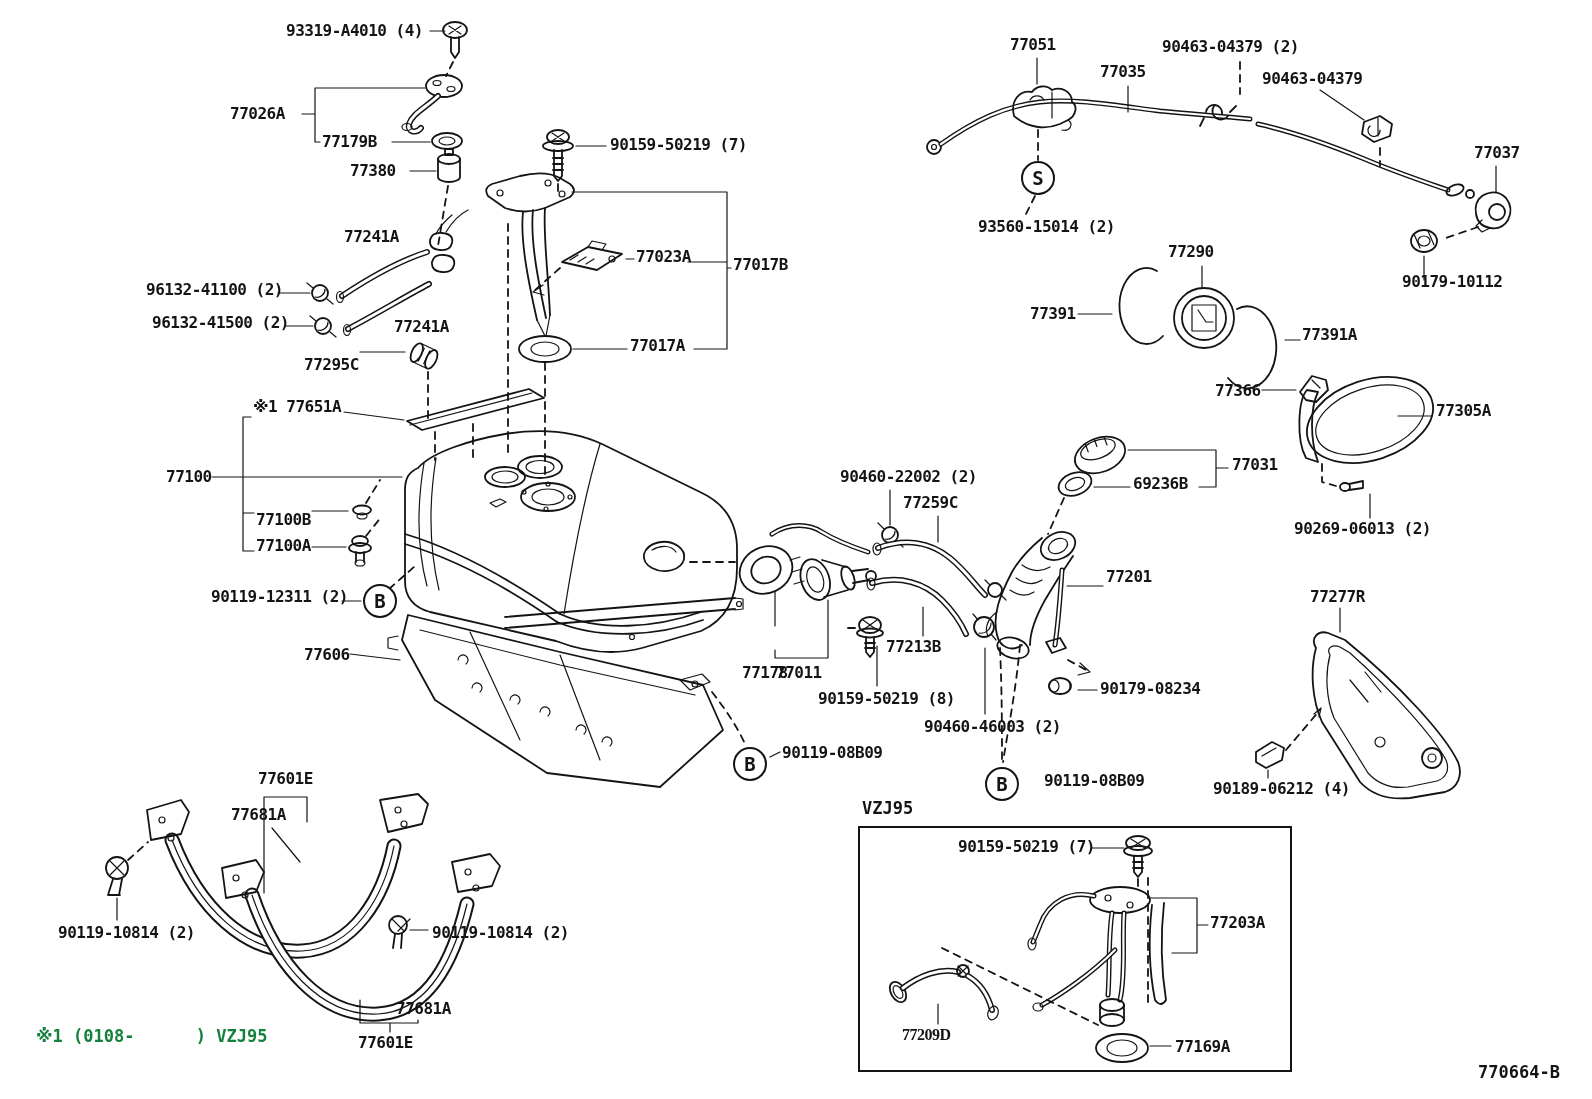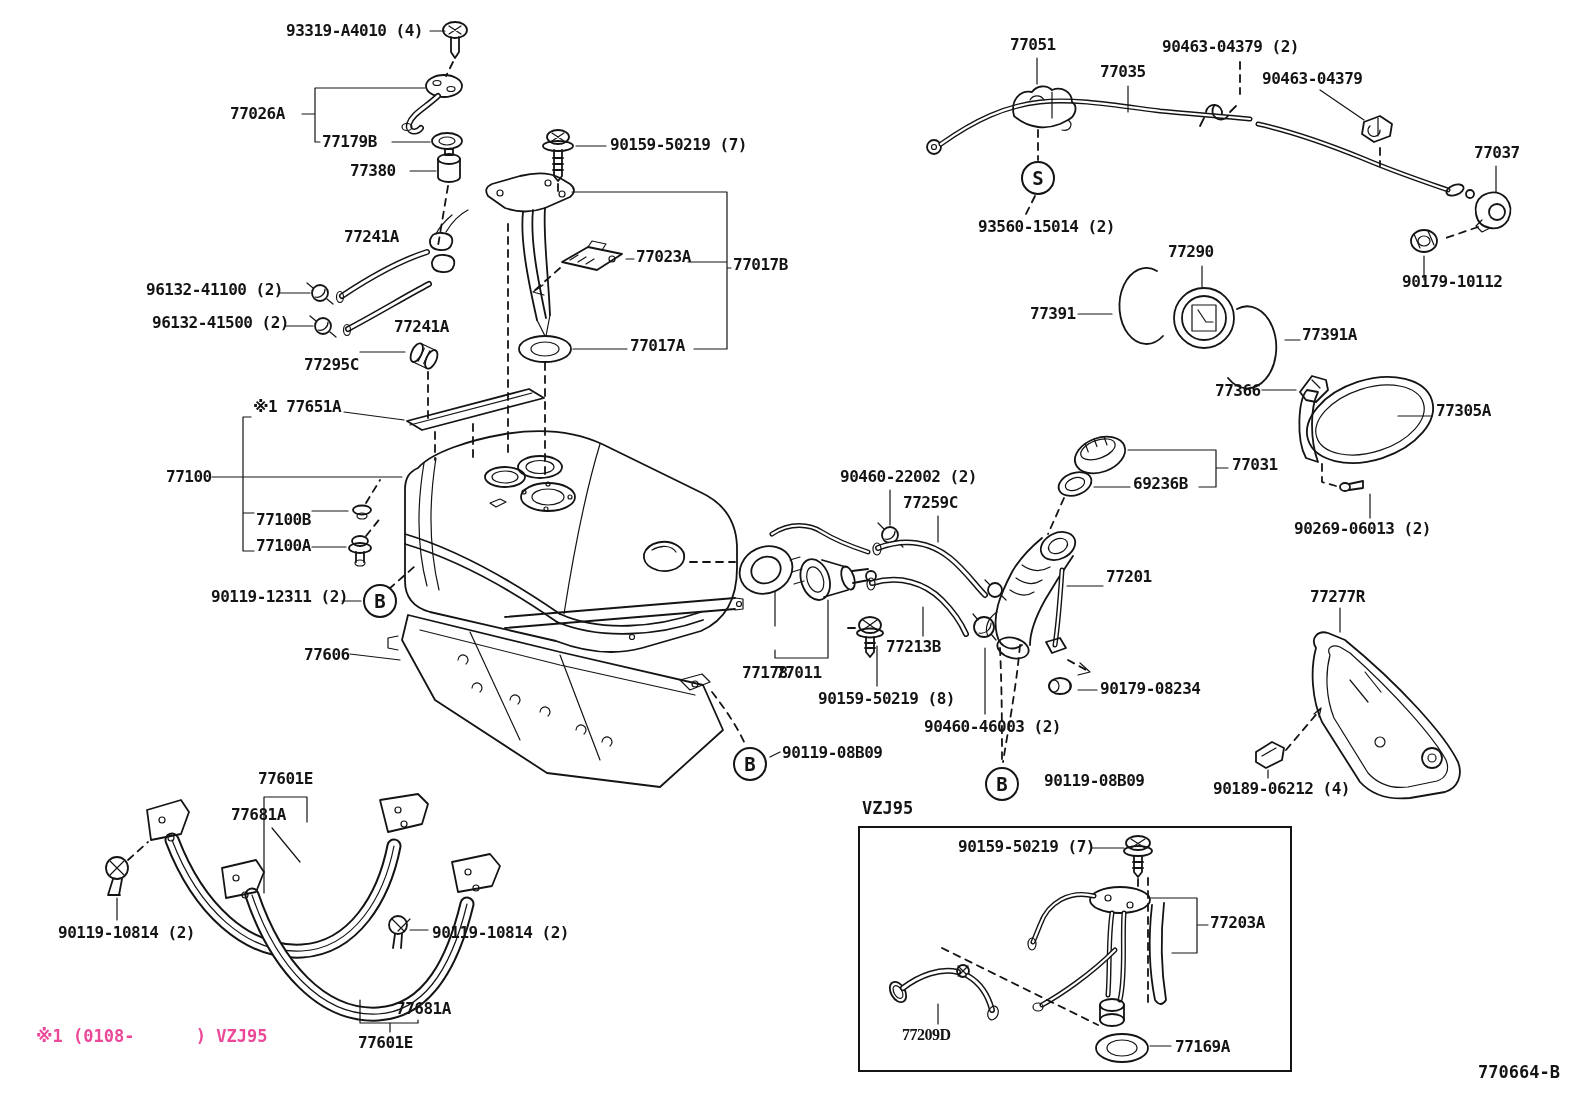--- a/index.html
+++ b/index.html
@@ -16,21 +16,21 @@
   .b1{fill:none;stroke:#141414;stroke-width:15;stroke-linecap:round;}
   .b2{fill:none;stroke:#ffffff;stroke-width:11;stroke-linecap:round;}
   .part-label{position:absolute;font-weight:bold;font-size:16px;line-height:18px;
               letter-spacing:-0.5px;color:#141414;white-space:pre;}
   .circled{position:absolute;width:30px;height:30px;border:2px solid #141414;border-radius:50%;
            display:flex;align-items:center;justify-content:center;font-weight:bold;font-size:19px;
            color:#141414;transform:translate(-50%,-50%);background:#fff;}
   .inset-box{position:absolute;left:858px;top:826px;width:430px;height:242px;
              border:2.5px solid #141414;}
   .footnote{position:absolute;left:36px;top:1026px;font-weight:bold;font-size:17px;
-            letter-spacing:0;color:#ec4899;white-space:pre;}
+            letter-spacing:0;color:#15803d;white-space:pre;}
   .docnum{position:absolute;left:1478px;top:1062px;font-weight:bold;font-size:17px;color:#141414;}
   .inset-title{position:absolute;left:862px;top:798px;font-weight:bold;font-size:17px;color:#141414;}
 </style>
 </head>
 <body>
 
 <div class="stage">
 
 <svg width="1592" height="1099" viewBox="0 0 1592 1099">
 

